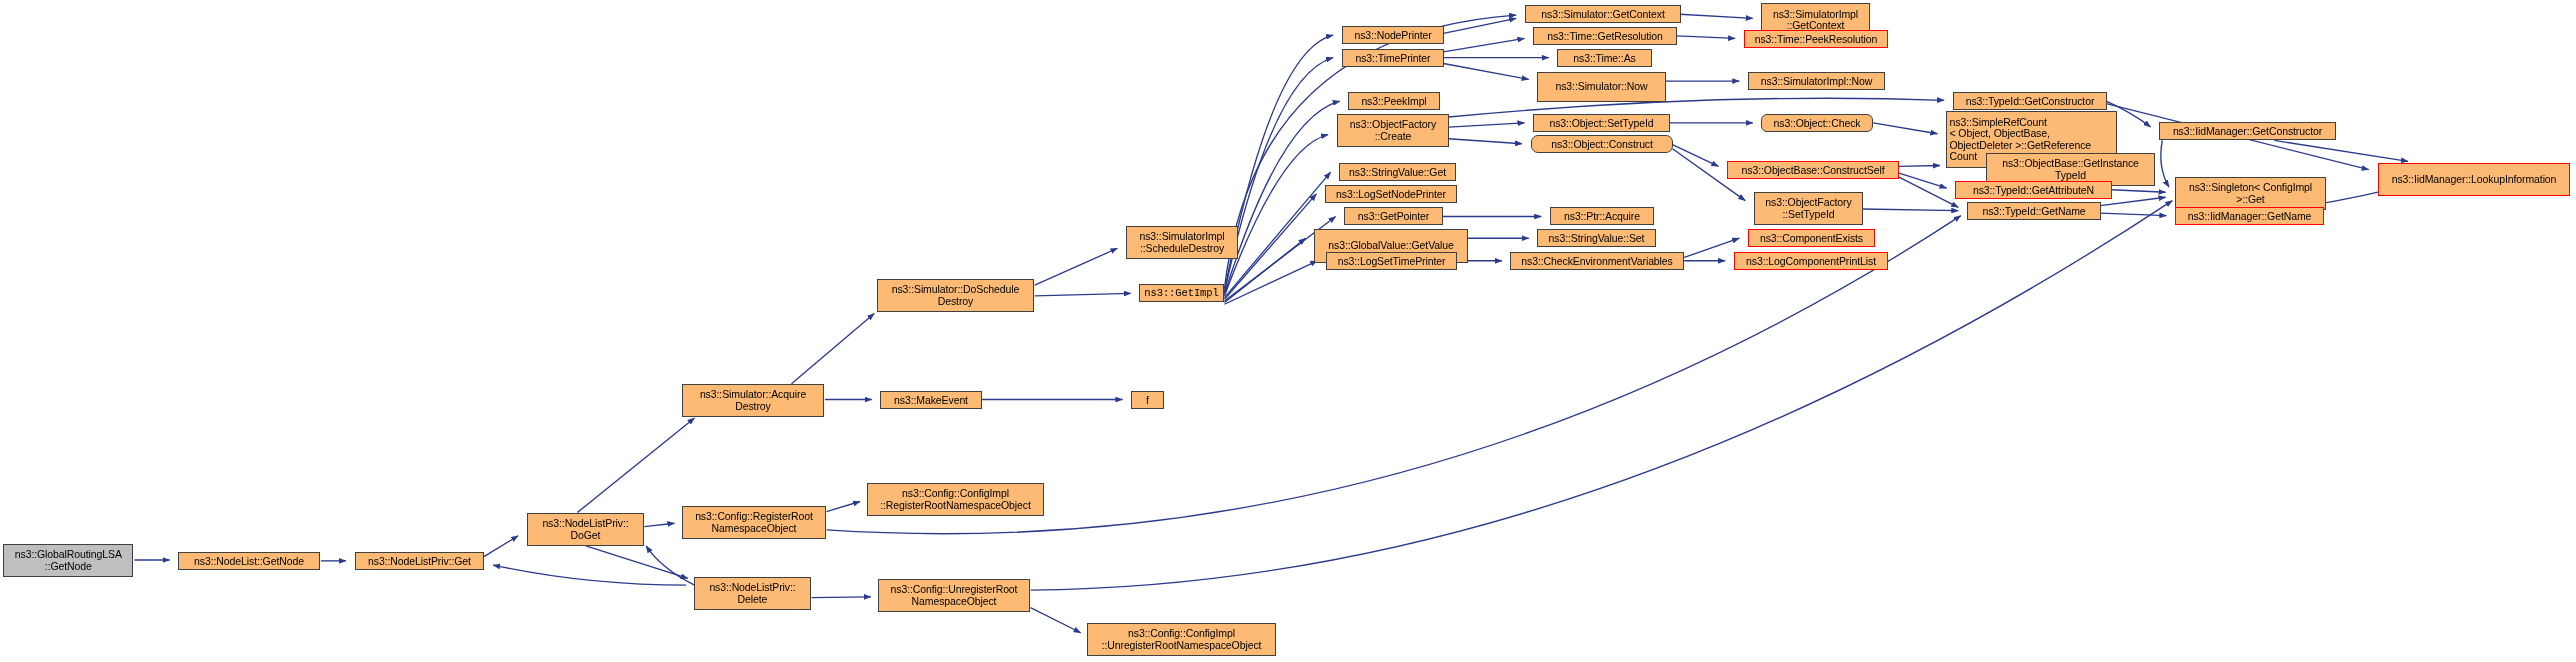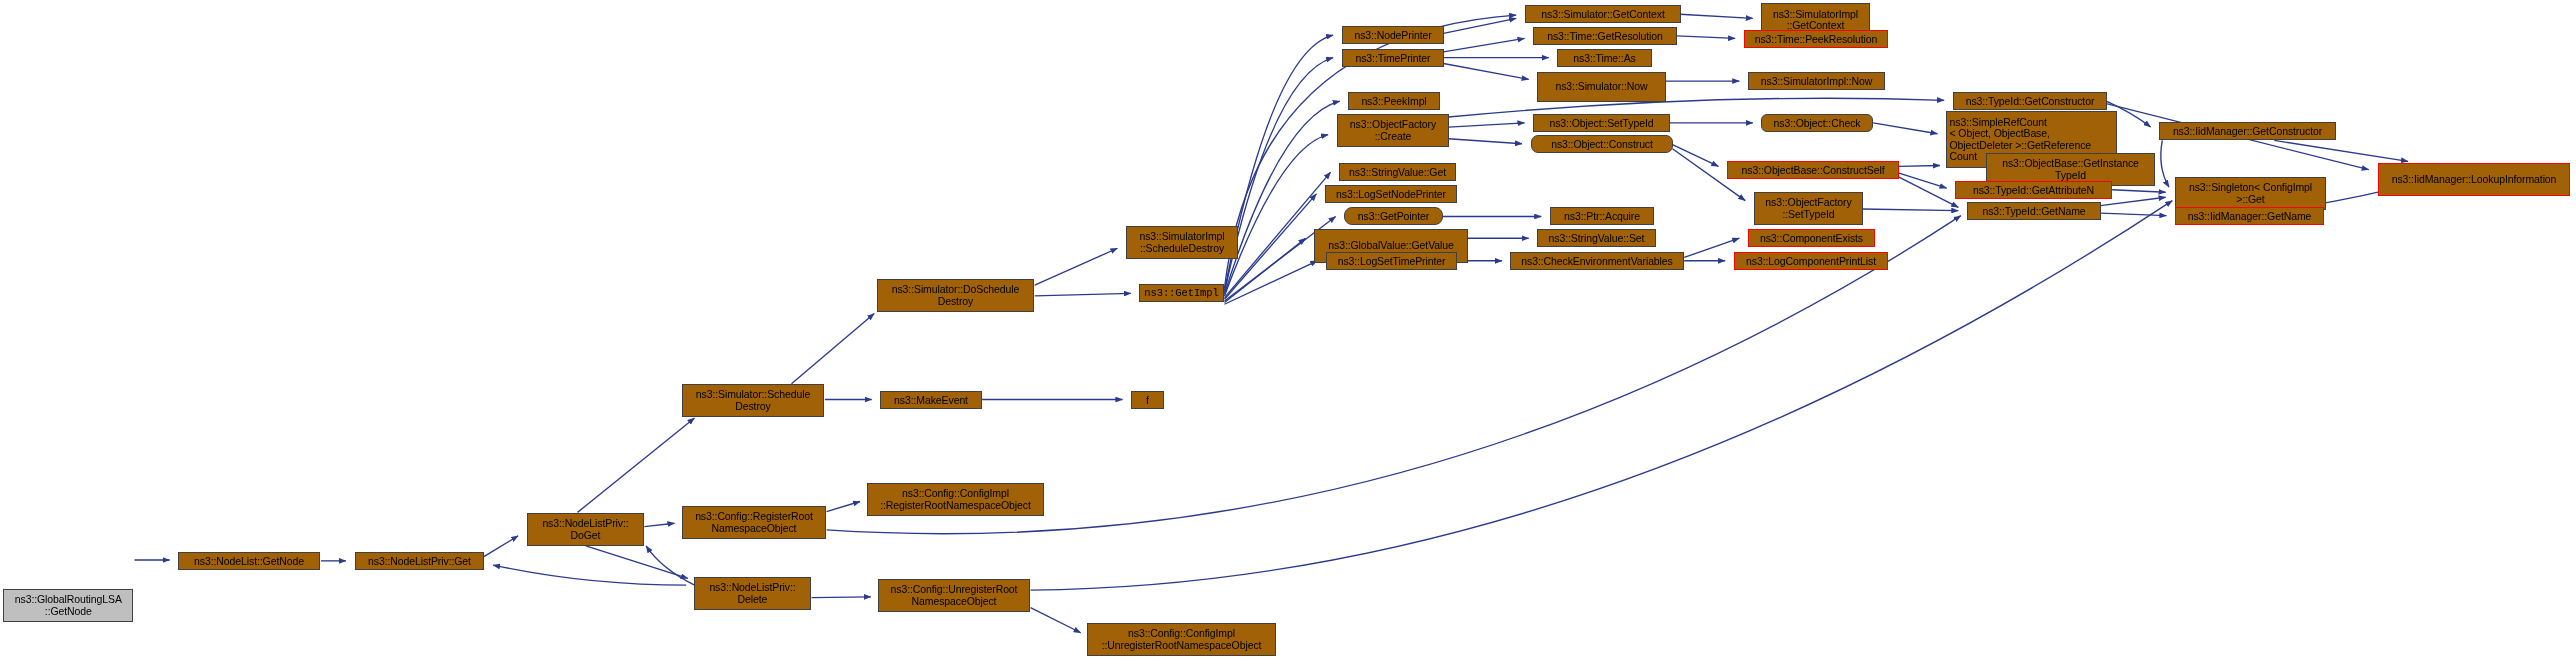--- a/index.html
+++ b/index.html
@@ -9,21 +9,21 @@
     height:662px;
     background:#ffffff;
     font-family:"Liberation Sans","DejaVu Sans",sans-serif;
     overflow:hidden;
   }
   #edges{position:absolute;left:0;top:0;width:2576px;height:662px;}
   .node{
     position:absolute;
     box-sizing:border-box;
     border:0.8px solid #404040;
-    background:#a16207;
+    background:#fdba74;
     display:flex;
     align-items:center;
     justify-content:center;
     text-align:center;
     font-size:10.5px;
     line-height:11.3px;
     color:#000000;
     letter-spacing:-0.1px;
     white-space:pre-line;
     padding:0 2.5px;
@@ -99,53 +99,53 @@
         <path d="M2519,124 Q2700,170 2833,203" marker-end="url(#ah)" stroke="#2a3a8c"></path>
         <path d="M2526,227 L2590,230" marker-end="url(#ah)" stroke="#2a3a8c"></path>
         <path d="M2512,246 L2590,236" marker-end="url(#ah)" stroke="#2a3a8c"></path>
         <path d="M2512,255 L2591,258" marker-end="url(#ah)" stroke="#2a3a8c"></path>
         <path d="M2586,168 Q2580,200 2594,224" marker-end="url(#ah)" stroke="#2a3a8c"></path>
         <path d="M2720,168 L2880,193" marker-end="url(#ah)" stroke="#2a3a8c"></path>
         <path d="M2750,248 Q2830,235 2900,216" marker-end="url(#ah)" stroke="#2a3a8c"></path>
       </g>
   </svg>
   <div id="node-layer">
-      <div class="node root" style="left: 3.3px; top: 544px; width: 130px; height: 33px; margin-top: 45px;">ns3::GlobalRoutingLSA
+      <div class="node root" style="left: 3.3px; top: 544px; width: 130px; height: 33px;">ns3::GlobalRoutingLSA
 ::GetNode</div>
       <div class="node" style="left: 178px; top: 552px; width: 142px; height: 18.4px;">ns3::NodeList::GetNode</div>
       <div class="node" style="left: 355px; top: 552px; width: 129px; height: 18.4px;">ns3::NodeListPriv::Get</div>
       <div class="node" style="left: 527px; top: 513px; width: 117px; height: 33px;">ns3::NodeListPriv::
 DoGet</div>
       <div class="node" style="left: 694px; top: 577px; width: 117px; height: 33px;">ns3::NodeListPriv::
 Delete</div>
       <div class="node" style="left: 682px; top: 506px; width: 144px; height: 33px;">ns3::Config::RegisterRoot
 NamespaceObject</div>
       <div class="node" style="left: 878px; top: 579px; width: 152px; height: 33px;">ns3::Config::UnregisterRoot
 NamespaceObject</div>
       <div class="node" style="left: 867px; top: 483px; width: 177px; height: 33px;">ns3::Config::ConfigImpl
 ::RegisterRootNamespaceObject</div>
       <div class="node" style="left: 1087px; top: 623px; width: 189px; height: 33px;">ns3::Config::ConfigImpl
 ::UnregisterRootNamespaceObject</div>
-      <div class="node" style="left: 682px; top: 384px; width: 142px; height: 33px;">ns3::Simulator::Schedule
+      <div class="node" style="left: 682px; top: 384px; width: 142px; height: 33px;">ns3::Simulator::Acquire
 Destroy</div>
       <div class="node" style="left: 880px; top: 391px; width: 102px; height: 18.4px;">ns3::MakeEvent</div>
       <div class="node" style="left: 1131px; top: 391px; width: 33px; height: 18.4px;">f</div>
       <div class="node" style="left: 877px; top: 279px; width: 157px; height: 33px;">ns3::Simulator::DoSchedule
 Destroy</div>
       <div class="node" style="left: 1126px; top: 226px; width: 112px; height: 33px;">ns3::SimulatorImpl
 ::ScheduleDestroy</div>
       <div class="node" style="left: 1139px; top: 284px; width: 85px; height: 18.4px; font-family: Liberation Mono, monospace;">ns3::GetImpl</div>
       <div class="node" style="left: 1342px; top: 26px; width: 102px; height: 18.4px;">ns3::NodePrinter</div>
       <div class="node" style="left: 1342px; top: 49px; width: 102px; height: 18.4px;">ns3::TimePrinter</div>
       <div class="node" style="left: 1348px; top: 92px; width: 92px; height: 18.4px;">ns3::PeekImpl</div>
       <div class="node" style="left: 1337px; top: 114px; width: 112px; height: 33px;">ns3::ObjectFactory
 ::Create</div>
       <div class="node" style="left: 1339px; top: 163px; width: 117px; height: 18.4px;">ns3::StringValue::Get</div>
       <div class="node" style="left: 1325px; top: 185px; width: 132px; height: 18.4px;">ns3::LogSetNodePrinter</div>
-      <div class="node" style="left: 1344px; top: 207px; width: 99px; height: 18.4px; border-radius: 8px;">ns3::GetPointer</div>
+      <div class="node" style="left: 1344px; top: 207px; width: 99px; height: 18.4px;">ns3::GetPointer</div>
       <div class="node" style="left: 1314px; top: 229px; width: 154px; height: 34px;">ns3::GlobalValue::GetValue</div>
       <div class="node" style="left: 1326px; top: 252px; width: 131px; height: 18.4px;">ns3::LogSetTimePrinter</div>
       <div class="node" style="left: 1525px; top: 5px; width: 156px; height: 18.4px;">ns3::Simulator::GetContext</div>
       <div class="node" style="left: 1533px; top: 27px; width: 144px; height: 18.4px;">ns3::Time::GetResolution</div>
       <div class="node" style="left: 1557px; top: 49px; width: 95px; height: 18.4px;">ns3::Time::As</div>
       <div class="node" style="left: 1537px; top: 72px; width: 129px; height: 30px;">ns3::Simulator::Now</div>
       <div class="node" style="left: 1533px; top: 114px; width: 137px; height: 18.4px;">ns3::Object::SetTypeId</div>
       <div class="node" style="left: 1531px; top: 135px; width: 142px; height: 18.4px; border-radius: 7px;">ns3::Object::Construct</div>
       <div class="node" style="left: 1550px; top: 207px; width: 104px; height: 18.4px;">ns3::Ptr::Acquire</div>
       <div class="node" style="left: 1537px; top: 229px; width: 119px; height: 18.4px;">ns3::StringValue::Set</div>

